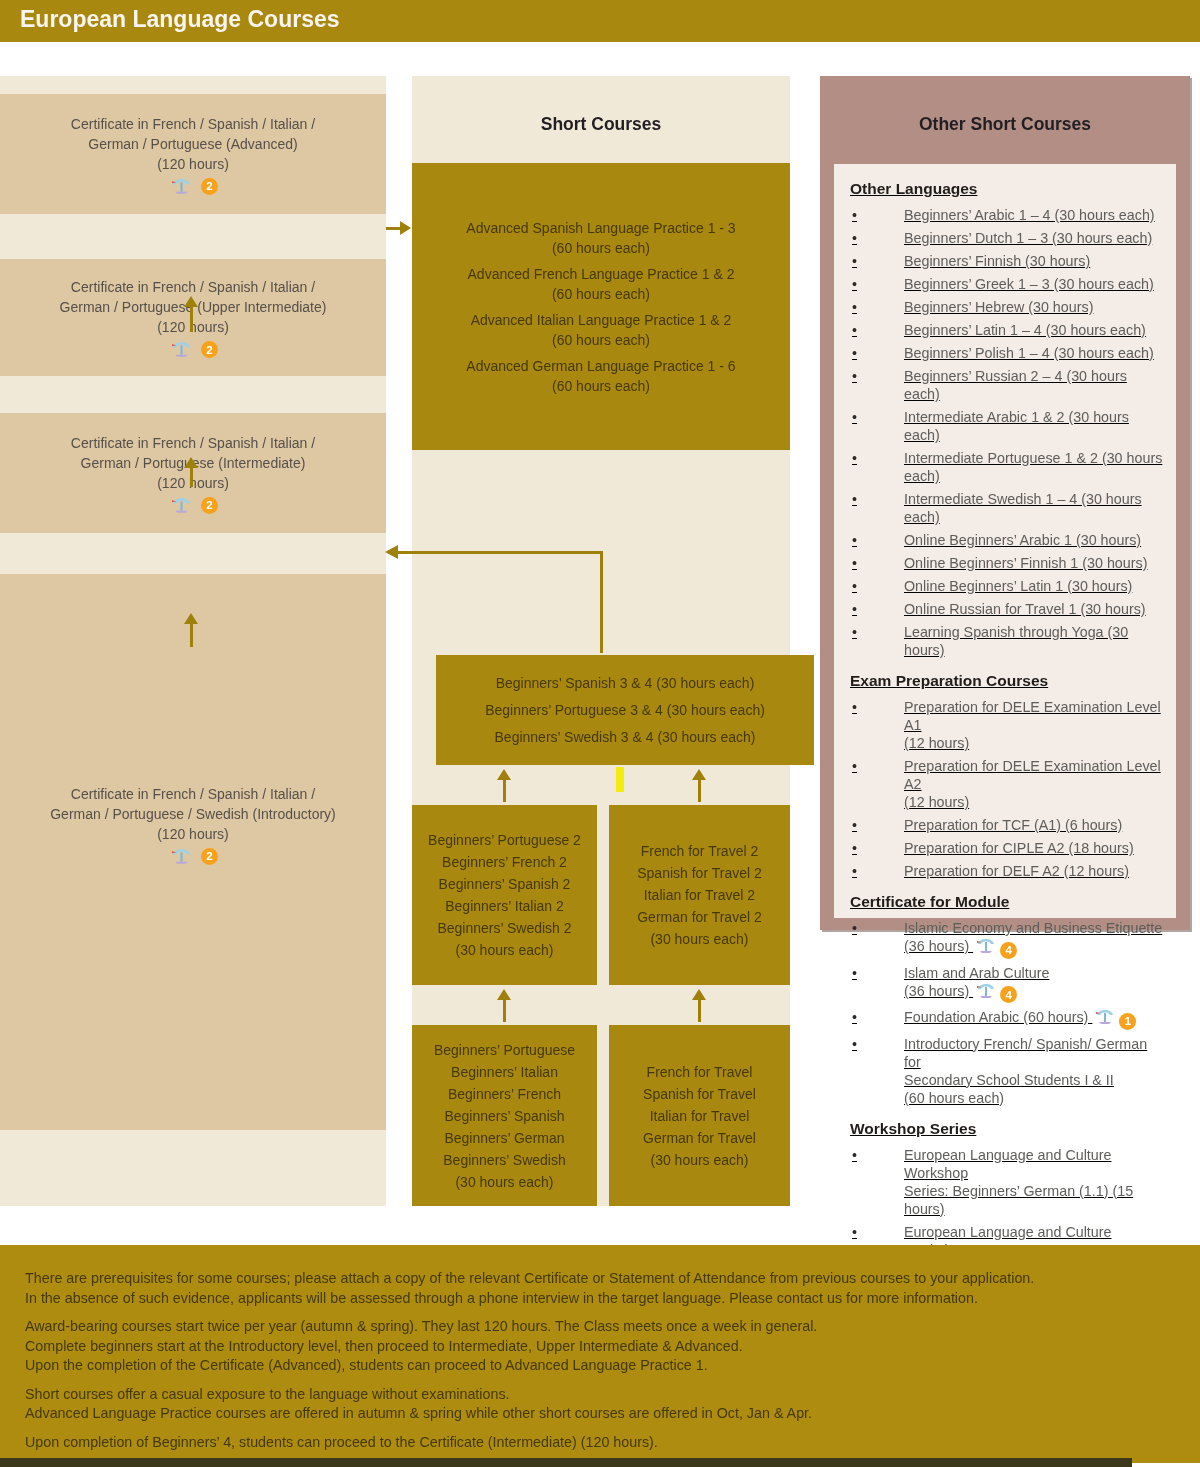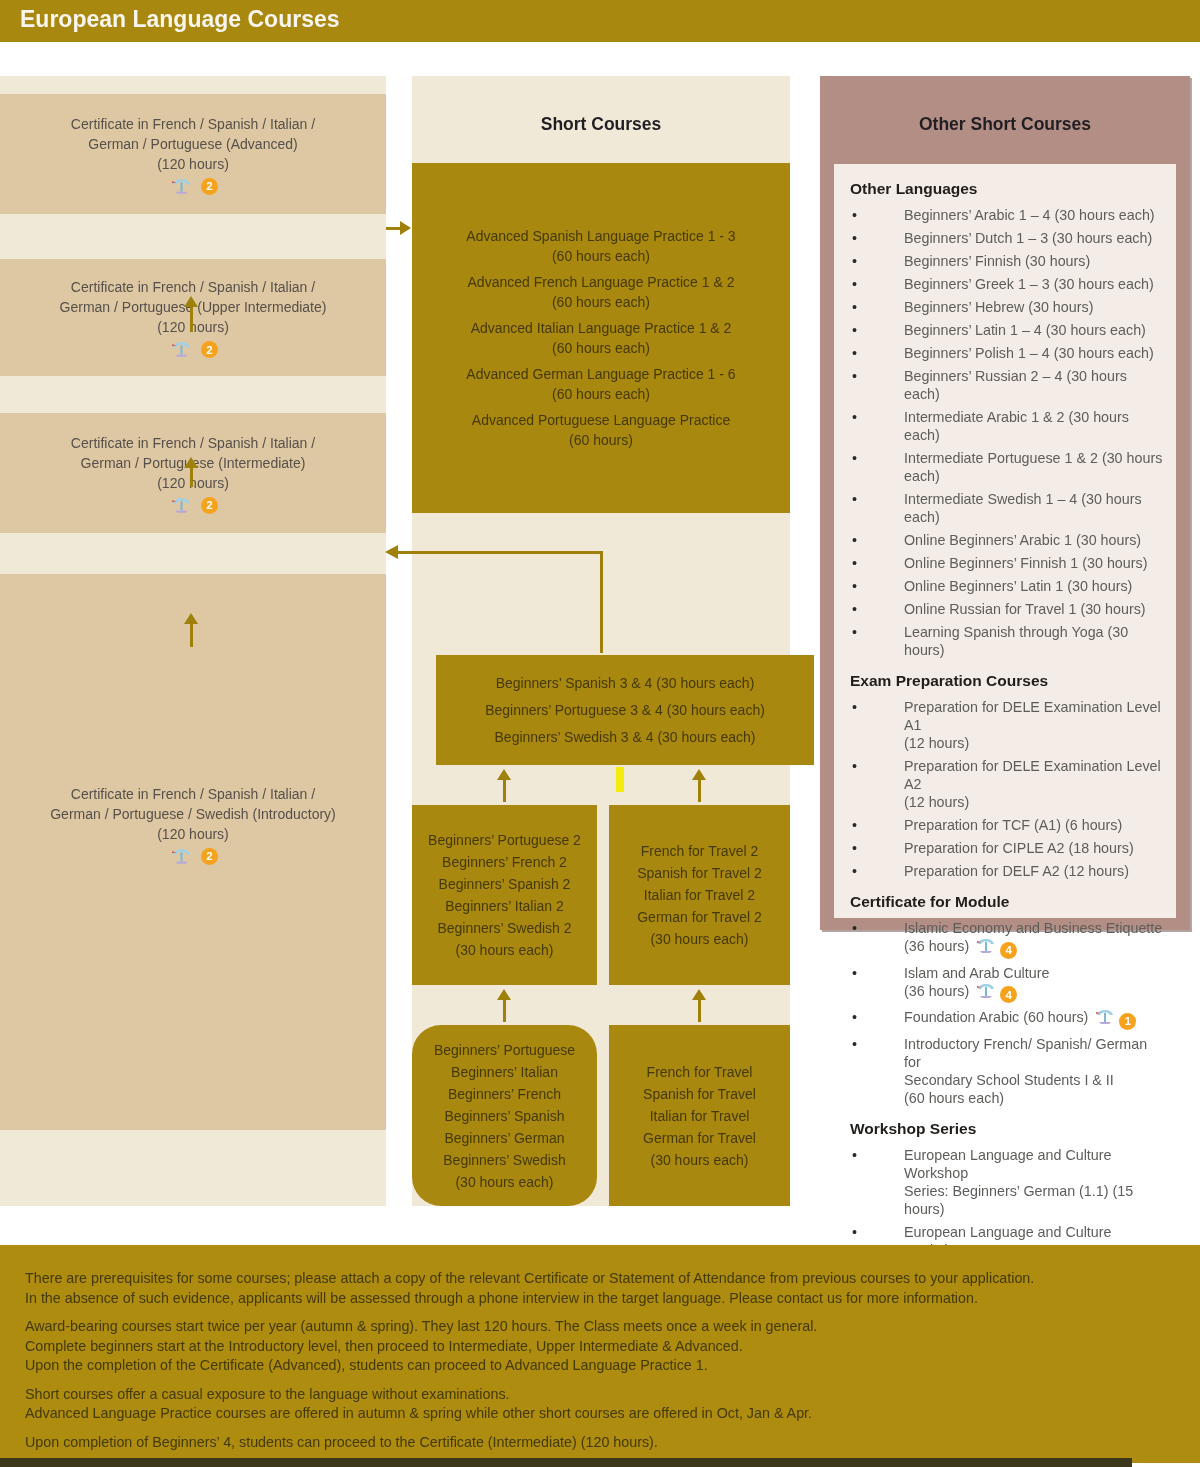--- a/index.html
+++ b/index.html
@@ -44,26 +44,26 @@
   .a-box-1{top:94px;height:120px;}
   .a-box-2{top:259px;height:117px;}
   .a-box-3{top:413px;height:120px;}
   .a-box-4{top:574px;height:556px;padding-bottom:56px;box-sizing:border-box;}
   .badge-row{margin-top:4px;display:flex;align-items:center;gap:5px;}
 
   
   .s-box{position:absolute;background:var(--gold);color:#453a05;
          display:flex;flex-direction:column;align-items:center;justify-content:center;
          text-align:center;font-size:14px;line-height:20px;}
-  .s-box-adv{left:412px;top:163px;width:378px;height:350px;}
+  .s-box-adv{left:412px;top:163px;width:378px;height:287px;}
   .s-entry{white-space:pre-line;margin:3px 0;}
   .s-box-b34{left:436px;top:655px;width:378px;height:110px;line-height:27px;}
   .s-box-b2{left:412px;top:805px;width:185px;height:180px;line-height:22px;}
   .s-box-t2{left:609px;top:805px;width:181px;height:180px;line-height:22px;}
-  .s-box-b1{left:412px;top:1025px;width:185px;height:181px;line-height:22px;border-radius:29px;}
+  .s-box-b1{left:412px;top:1025px;width:185px;height:181px;line-height:22px;}
   .s-box-t1{left:609px;top:1025px;width:181px;height:181px;line-height:22px;}
 
   
   .arrow-up{position:absolute;width:14px;display:flex;flex-direction:column;align-items:center;}
   .arrow-up .head{width:0;height:0;border-left:7px solid transparent;border-right:7px solid transparent;
                   border-bottom:11px solid var(--gold-arrow);}
   .arrow-up .shaft{width:3px;flex:1;background:var(--gold-arrow);}
   .ar-a1{left:184px;top:296px;height:36px;}
   .ar-a2{left:184px;top:457px;height:30px;}
   .ar-a3{left:184px;top:613px;height:34px;}
@@ -80,21 +80,21 @@
   .elbow-h{position:absolute;left:397px;top:551px;width:206px;height:3px;background:var(--gold-arrow);}
   .elbow-v{position:absolute;left:600px;top:551px;width:3px;height:102px;background:var(--gold-arrow);}
   .elbow-head{position:absolute;left:385px;top:545px;width:0;height:0;
               border-top:7px solid transparent;border-bottom:7px solid transparent;
               border-right:13px solid var(--gold-arrow);}
 
   .highlight-mark{position:absolute;left:616px;top:767px;width:8px;height:25px;background:var(--yellow);}
 
   
   .other-panel{position:absolute;left:14px;right:14px;top:88px;bottom:12px;background:var(--panel);
-               box-sizing:border-box;padding:16px 12px 8px 16px;}
+               box-sizing:border-box;padding:16px 12px 8px 16px;text-decoration:underline;}
   .sec-heading{font-size:15.5px;font-weight:bold;color:#211d1a;margin:13px 0 8px;}
   .sec-heading.first{margin-top:0;}
   ul.course-list{margin:0;padding:0;list-style:none;}
   ul.course-list li{display:flex;margin-bottom:5px;color:var(--ink-gray);font-size:14.3px;line-height:18px;gap:32px;}
   .dot{width:20px;flex:none;padding-left:2px;color:#2b2a28;}
   .dot::before{content:"•";}
   .li-body{flex:1;}
   .li-text{white-space:pre-line;}
 
   
@@ -188,22 +188,20 @@
 
   <div class="s-box s-box-adv">
     <span class="s-entry">Advanced Spanish Language Practice 1 - 3
 (60 hours each)</span>
     <span class="s-entry">Advanced French Language Practice 1 &amp; 2
 (60 hours each)</span>
     <span class="s-entry">Advanced Italian Language Practice 1 &amp; 2
 (60 hours each)</span>
     <span class="s-entry">Advanced German Language Practice 1 - 6
 (60 hours each)</span>
-    <span class="s-entry">Advanced Portuguese Language Practice
-(60 hours)</span>
   </div>
 
   <div class="s-box s-box-b34">
     <span class="prewrap">Beginners’ Spanish 3 &amp; 4 (30 hours each)
 Beginners’ Portuguese 3 &amp; 4 (30 hours each)
 Beginners’ Swedish 3 &amp; 4 (30 hours each)</span>
   </div>
 
   <div class="s-box s-box-b2">
     <span class="prewrap">Beginners’ Portuguese 2

